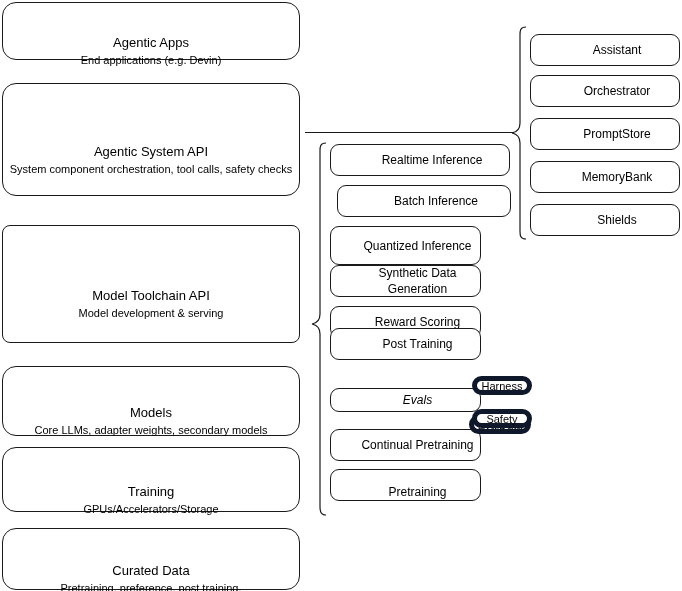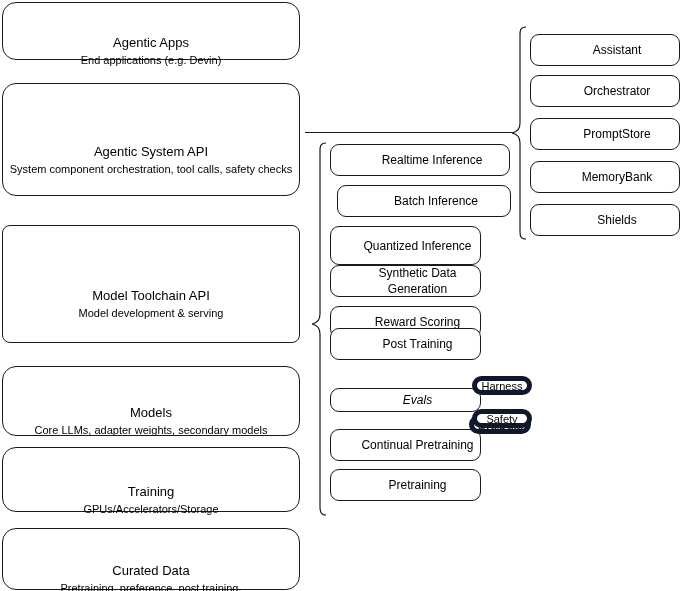--- a/index.html
+++ b/index.html
@@ -159,21 +159,21 @@
   </div>
   <div class="node chip" style="left:330px; top:328px; width:151px; height:32px;">
     <span>Post Training</span>
   </div>
   <div class="node chip" style="left:330px; top:388px; width:151px; height:24px;font-style:italic;">
     <span>Evals</span>
   </div>
   <div class="node chip" style="left:330px; top:429px; width:151px; height:32px;">
     <span>Continual Pretraining</span>
   </div>
-  <div class="node chip" style="left:330px; top:469px; width:151px; height:32px;">
+  <div class="node chip" style="left:330px; top:469px; width:151px; height:32px;justify-content:flex-end;">
     <span>Pretraining</span>
   </div>
 
   <div class="pill" style="left:472px; top:376px; width:60px; height:19px;">
     <span>Harness</span>
   </div>
   <div class="pill" style="left:469px; top:415px; width:62px; height:19px;">
     <span>EvalData</span>
   </div>
   <div class="pill" style="left:472px; top:409px; width:60px; height:19px;">

